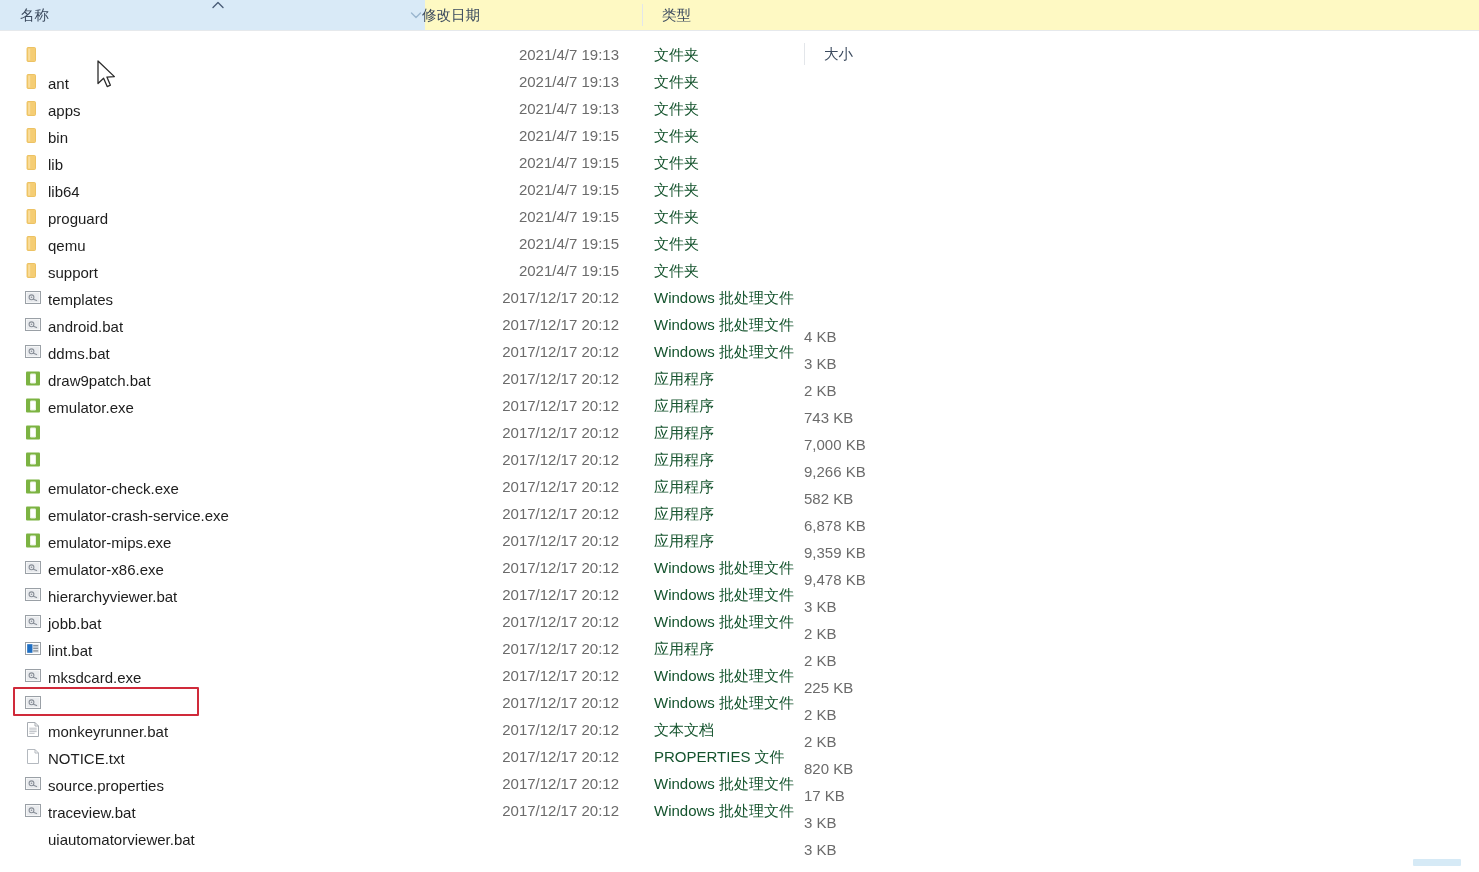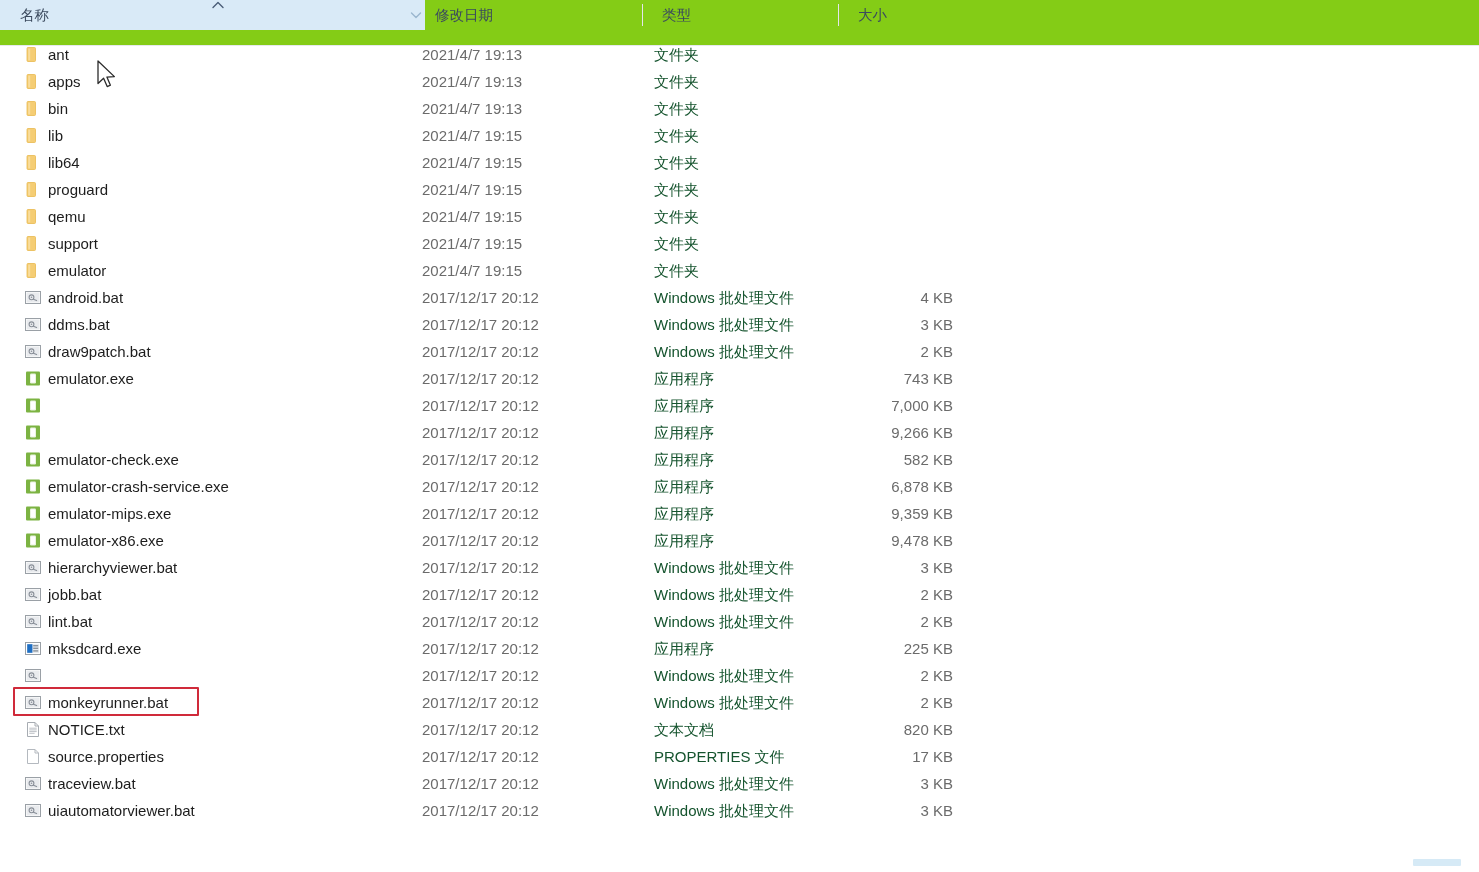--- a/index.html
+++ b/index.html
@@ -10,35 +10,35 @@
   body {
     width: 1479px;
     height: 872px;
     overflow: hidden;
     font-family: "Liberation Sans", "DejaVu Sans", sans-serif;
     -webkit-font-smoothing: antialiased;
   }
 
   
   .col-name { left: 0px;   width: 425px; }
-  .col-date { left: 415px; width: 217px; }
+  .col-date { left: 402px; width: 217px; text-align: right; }
   .col-type { left: 642px; width: 196px; padding-left: 12px; }
-  .col-size { left: 838px; width: 125px; }
+  .col-size { left: 804px; width: 125px; margin-top: 39px; }
 
   
   #explorer { position: relative; width: 1479px; height: 872px; }
 
   .header {
     position: absolute;
     top: 0; left: 0;
     width: 1479px;
-    height: 46px;
+    height: 31px;
     box-sizing: border-box;
     border-bottom: 1px solid #e6e9ec;
-    background: #84cc16;
+    background: #fef9c3;
   }
   .hcell {
     position: absolute;
     top: 0;
     height: 30px;
     box-sizing: border-box;
     font-size: 14.5px;
     color: #3b4a5e;
     line-height: 30px;
     white-space: nowrap;
@@ -94,32 +94,32 @@
     height: 27px;
     line-height: 27px;
     font-size: 15px;
     white-space: nowrap;
     overflow: hidden;
     box-sizing: border-box;
   }
   .cell.name {
     color: #1d1d1d;
     padding-left: 48px;
+    margin-top: 29px;
   }
   .cell.date {
     color: #6b6b6b;
     padding-left: 7px;
   }
   .cell.type {
     color: #14532d;
     padding-left: 12px;
   }
   .cell.size {
     color: #6b6b6b;
-    text-align: right;
     padding-right: 10px;
   }
 
   
   .icon {
     position: absolute;
     left: 24px;
     top: 5px;
     width: 18px;
     height: 17px;
@@ -303,21 +303,21 @@
         <div class="cell size col-size"></div>
       </div>
       <div class="row">
         <span class="icon">
           <svg width="18" height="17" viewBox="0 0 18 17">
             <rect x="3" y="1.5" width="8.5" height="14" rx="1" fill="#f5cd74"></rect>
             <rect x="3" y="1.5" width="8.5" height="14" rx="1" fill="none" stroke="#e8b94e" stroke-width="0.8"></rect>
             <rect x="4.2" y="2.6" width="2" height="11.8" fill="#fae2a8" opacity="0.75"></rect>
           </svg>
         </span>
-        <div class="cell name col-name">emulator</div>
+        <div class="cell name col-name">templates</div>
         <div class="cell date col-date">2021/4/7 19:15</div>
         <div class="cell type col-type">文件夹</div>
         <div class="cell size col-size"></div>
       </div>
       <div class="row">
         <span class="icon">
           <svg width="18" height="17" viewBox="0 0 18 17">
             <rect x="1.5" y="2.5" width="15" height="12" fill="#ffffff" stroke="#9aa0a6" stroke-width="1"></rect>
             <rect x="2.5" y="3.5" width="13" height="10" fill="#e9ebee"></rect>
             <circle cx="7.5" cy="8.3" r="2.4" fill="none" stroke="#8a9099" stroke-width="1.1"></circle>

